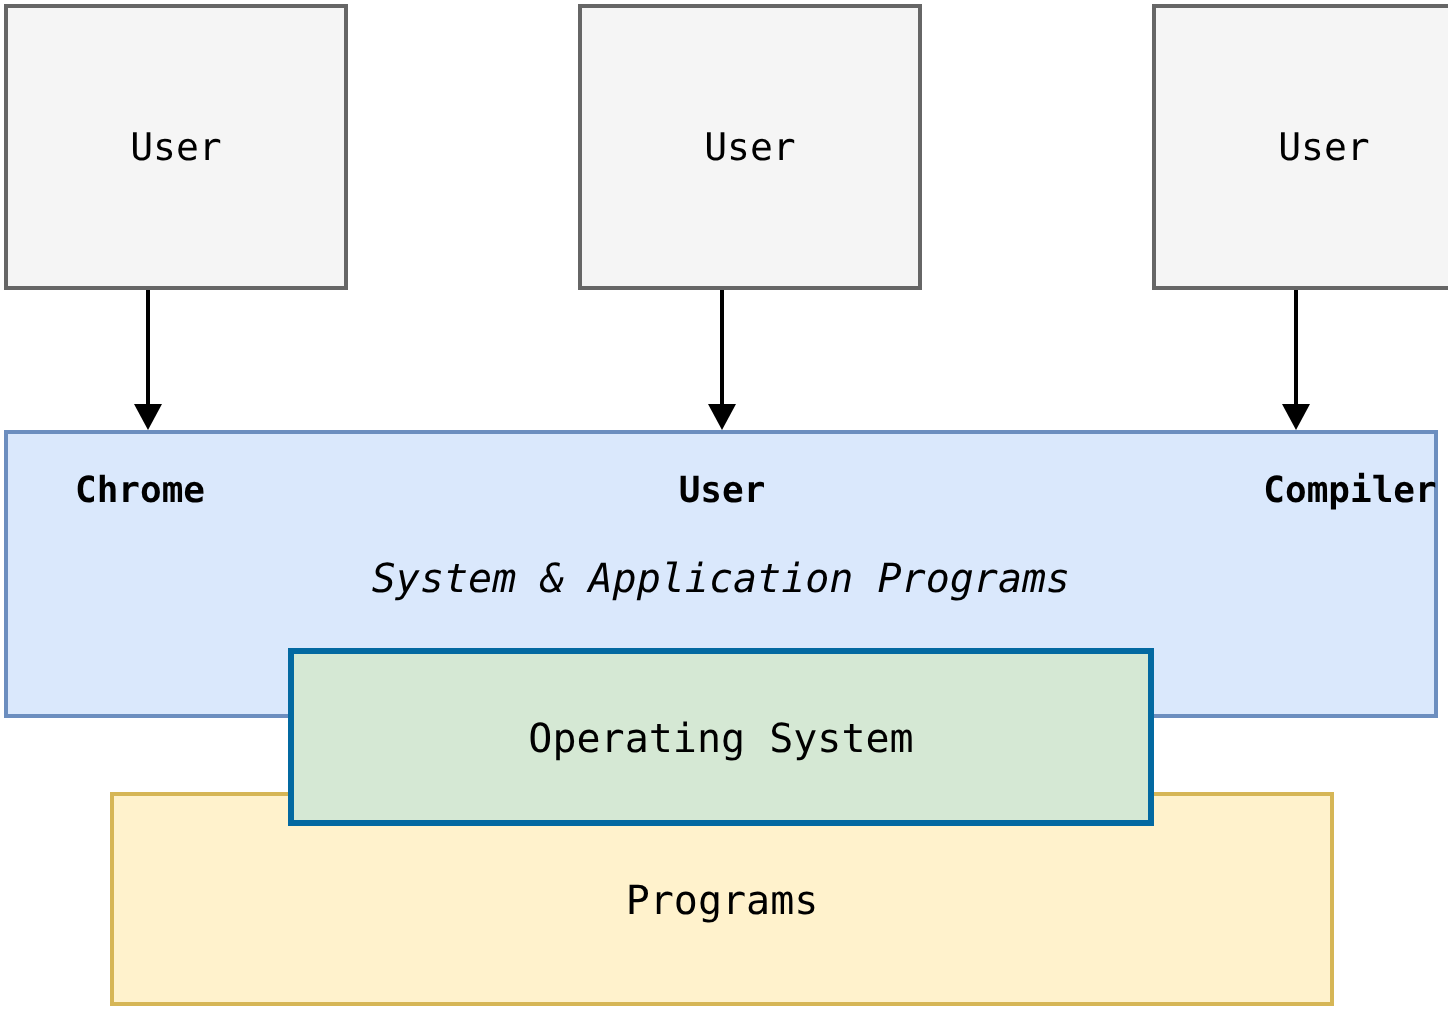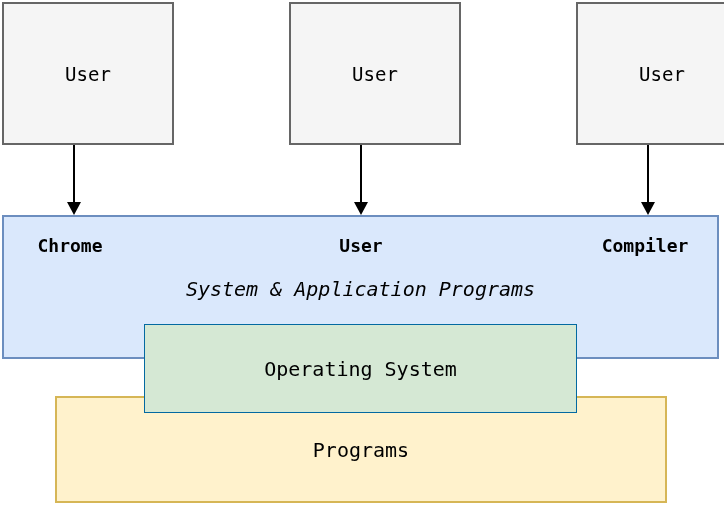--- a/index.html
+++ b/index.html
@@ -81,41 +81,41 @@
   .app-label {
     position: absolute;
     top: 18px;
     transform: translateX(-50%);
     font-size: 18px;
     white-space: nowrap;
     font-weight: bold;
   }
   .app-label.chrome   { left: 66px; }
   .app-label.word     { left: 357px; }
-  .app-label.compiler { left: 641px; text-align: center; }
+  .app-label.compiler { left: 671px; text-align: center; }
   .programs-title {
     position: absolute;
     top: 60px;
     left: 0;
     width: 100%;
     text-align: center;
     font-size: 20px;
     white-space: nowrap;
     font-style: italic;
   }
 
   
   .os-box {
     position: absolute;
     left: 144px;
     top: 324px;
     width: 433px;
     height: 89px;
     background: #d5e8d4;
-    border: 1px solid #0369a1;
+    border: 3px solid #0369a1;
     box-sizing: border-box;
     display: flex;
     align-items: center;
     justify-content: center;
     font-size: 20px;
     z-index: 3;
   }
 
   
   .hw-box {

